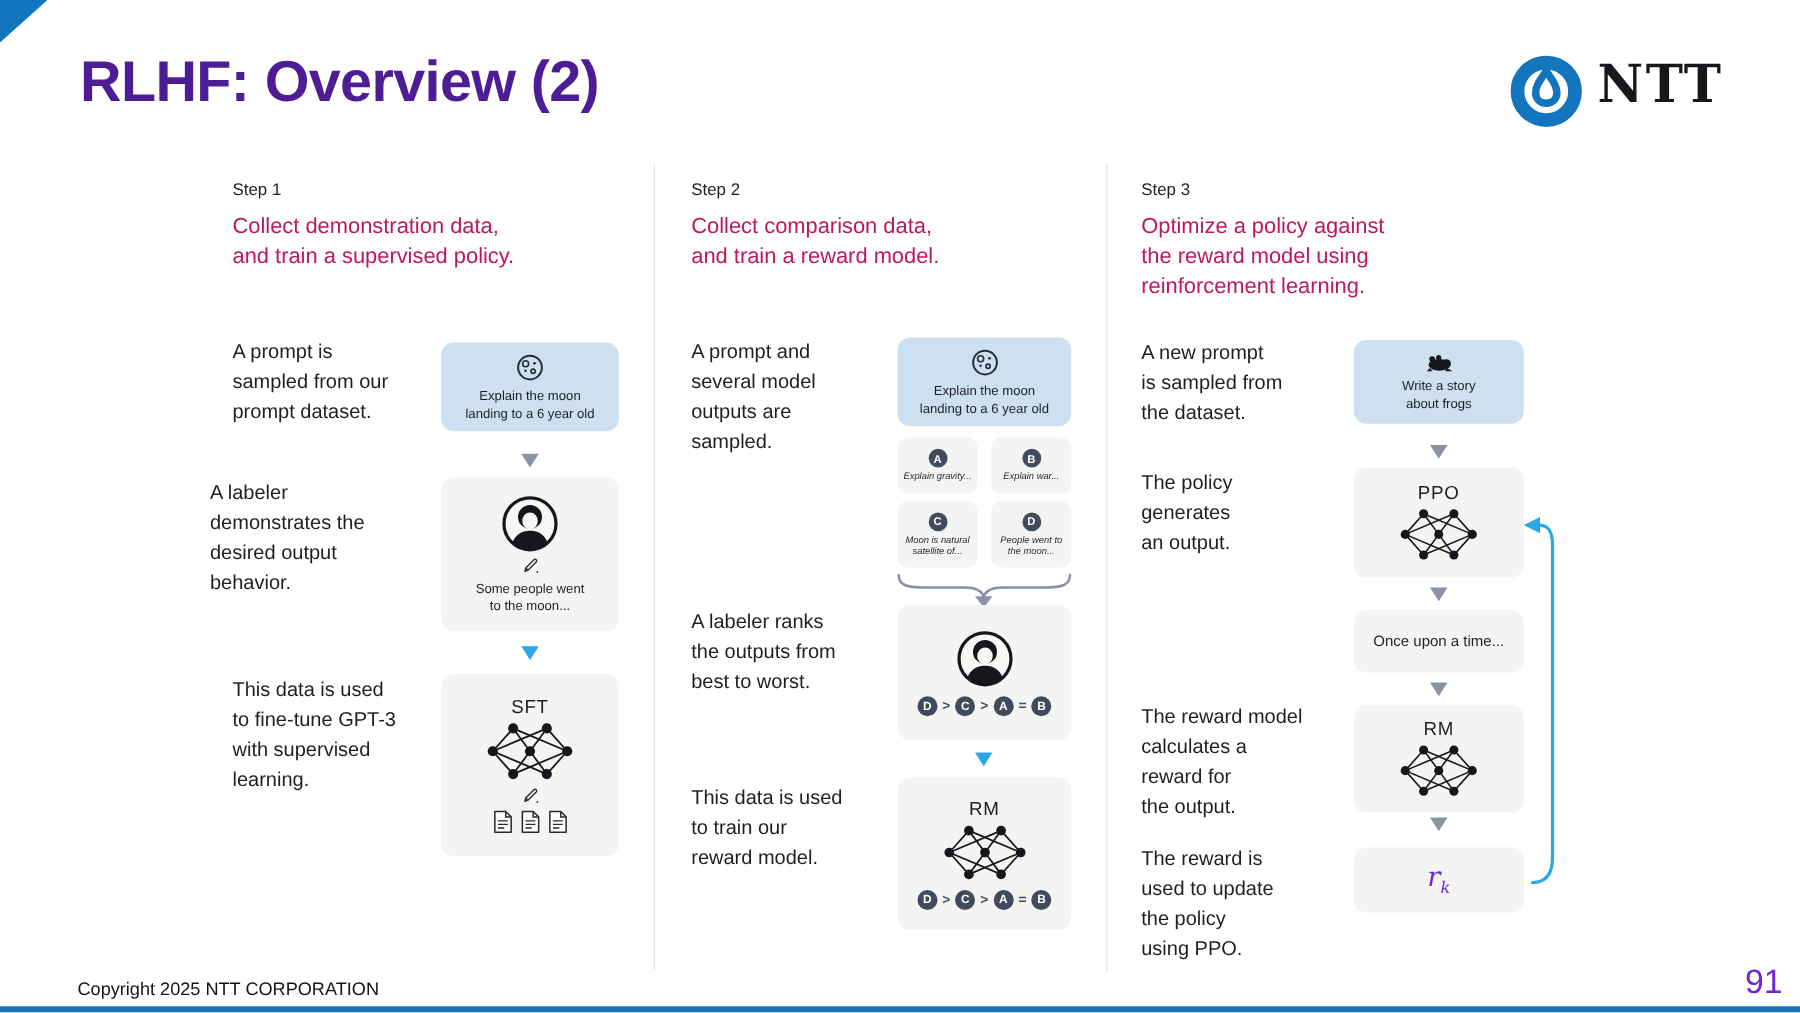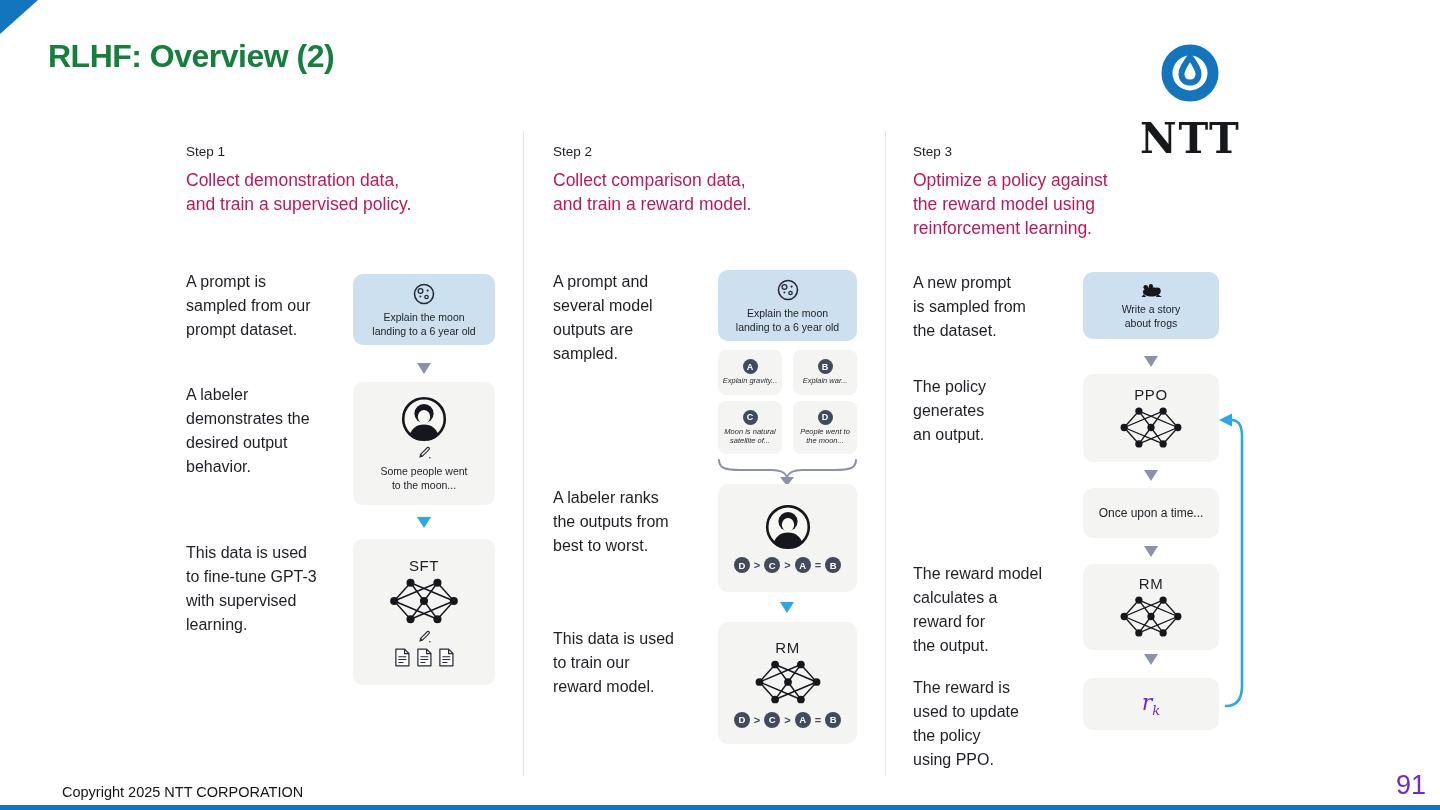--- a/index.html
+++ b/index.html
@@ -9,27 +9,27 @@
     font-family:"Liberation Sans","DejaVu Sans",sans-serif;
     color:#202124;
     -webkit-font-smoothing:antialiased;
   }
   .abs{position:absolute;}
   .preline{white-space:pre-line;}
 
   
   .corner-tri{left:0;top:0;width:38px;height:34px;background:#1375BD;
     clip-path:polygon(0 0,100% 0,0 100%);}
-  .slide-title{left:48px;top:38px;font-size:32px;font-weight:bold;
-    color:#15803d;letter-spacing:-0.5px;}
+  .slide-title{left:64px;top:38px;font-size:46px;font-weight:bold;
+    color:#4c1d95;letter-spacing:-0.5px;}
   .bottom-bar{left:0;bottom:0;width:1440px;height:5px;background:#1375BD;}
   .copyright{left:62px;top:784px;font-size:14.5px;color:#141414;}
   .page-num{right:14px;top:770px;font-size:27px;color:#6d28d9;}
 
-  .logo{left:1140px;top:44px;display:flex;align-items:center;gap:12px;flex-direction:column;}
+  .logo{left:1208px;top:44px;display:flex;gap:12px;}
   .logo-mark{width:58px;height:58px;}
   .logo-word{font-family:"DejaVu Serif","Liberation Serif",serif;
     font-weight:bold;font-size:40px;color:#17181c;letter-spacing:2px;
     transform:scaleY(1.05);}
 
   
   .vdiv{top:131px;width:1px;height:645px;background:#e4e4e4;}
 
   
   .step-label{font-size:13.5px;color:#1d1f24;}
@@ -162,21 +162,21 @@
 <div class="abs box box-blue" style="left:353px;top:274px;width:142px;height:71px">
   <svg width="24" height="24">
       <use href="#sym-moon"></use>
     </svg>
   <div class="box-caption preline">Explain the moon
 landing to a 6 year old</div>
 </div>
 
 <div class="abs tri-down" style="left:417px;top:363px"></div>
 
-<div class="abs body-text preline" style="left:186px;top:383px">A labeler
+<div class="abs body-text preline" style="left:168px;top:383px">A labeler
 demonstrates the
 desired output
 behavior.</div>
 <div class="abs box box-gray" style="left:353px;top:382px;width:142px;height:123px">
   <svg width="48" height="48">
       <use href="#sym-person"></use>
     </svg>
   <svg width="15" height="15" style="margin-top:2px">
       <use href="#sym-pencil"></use>
     </svg>

